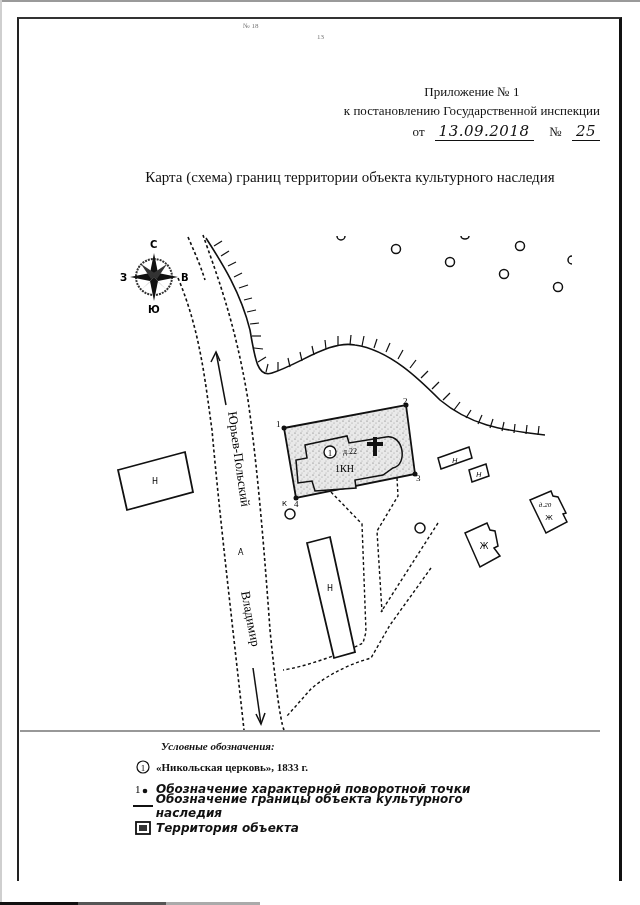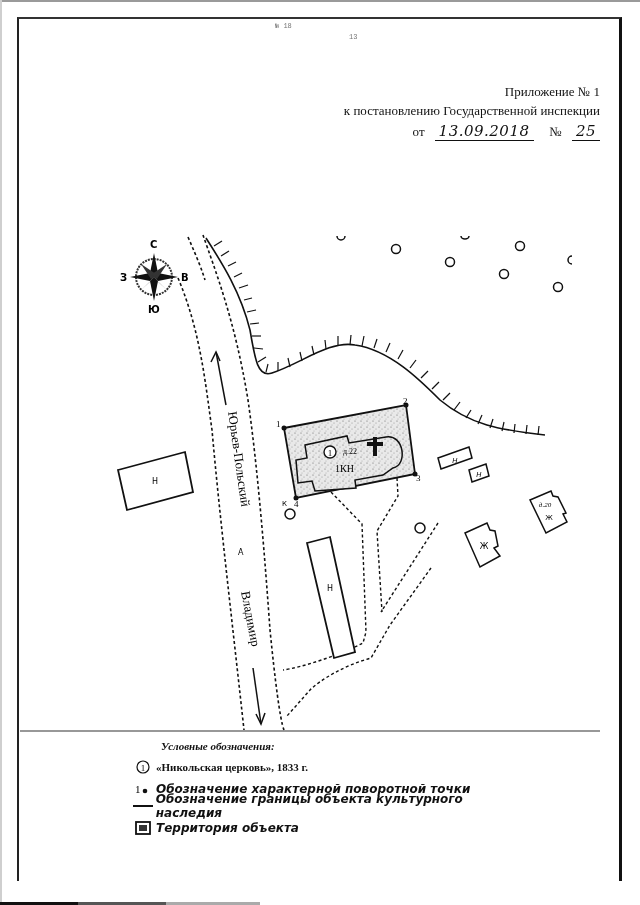--- a/index.html
+++ b/index.html
@@ -2,34 +2,34 @@
 <html><head>
 <meta charset="utf-8">
 <style>
   html, body { margin: 0; padding: 0; background: #ffffff; }
   body { width: 640px; height: 905px; position: relative; overflow: hidden; font-family: "Liberation Serif", serif; color: #111; }
   .page-frame { position: absolute; left: 17px; top: 17px; width: 600px; height: 862px; border-left: 2px solid #222; border-top: 2px solid #333; border-right: 3px solid #111; }
   .top-strip { position: absolute; left: 0; top: 0; width: 640px; height: 2px; background: #9a9a9a; }
   .bottom-strip { position: absolute; left: 0; bottom: 0; width: 260px; height: 3px; background: linear-gradient(90deg,#111 0,#111 30%,#555 30%,#555 64%,#aaa 64%); }
   .left-scan { position: absolute; left: 0; top: 0; width: 2px; height: 905px; background: #cfcfcf; }
   .annex { position: absolute; right: 40px; top: 82px; text-align: right; font-size: 13px; line-height: 19px; }
-  .annex .line { display: block; }
+  .annex .line { display: block; text-align: center; }
   .date-line { position: absolute; right: 40px; top: 122px; font-size: 13px; display: flex; align-items: baseline; gap: 10px; }
   .hand { font-family: "DejaVu Serif", serif; font-style: italic; font-size: 15px; border-bottom: 1px solid #111; padding: 0 4px; letter-spacing: 0.5px; }
   .title { position: absolute; left: 80px; top: 167px; width: 540px; text-align: center; font-size: 15px; line-height: 20px; }
   .title .line { display: block; }
   .map { position: absolute; left: 0; top: 0; }
   .legend { position: absolute; left: 130px; top: 740px; width: 400px; font-size: 10px; }
   .legend-title { position: absolute; left: 31px; top: 0px; font-weight: bold; font-style: italic; font-size: 11px; }
   .legend-row { position: absolute; left: 0; display: flex; align-items: center; }
   .legend-row .sym { width: 26px; display: flex; justify-content: center; align-items: center; }
   .legend-row .txt { }
   .bold-serif { font-weight: bold; font-size: 11px; }
   .it-sans { font-family: "DejaVu Sans", sans-serif; font-style: italic; font-weight: bold; font-size: 12px; }
-  .stamp { position: absolute; font-family: Liberation Mono, monospace; font-size: 7px; color: #777; margin-left: 32px; }
+  .stamp { position: absolute; font-family: Liberation Serif, serif; font-size: 7px; color: #777; }
 </style>
 </head>
 <body>
 
 <div class="top-strip"></div>
 <div class="left-scan"></div>
 <div class="page-frame"></div>
 <div class="bottom-strip"></div>
 
 <span class="stamp" style="left:243px; top:22px;">№ 18</span>
@@ -40,20 +40,21 @@
   <span class="line">к постановлению Государственной инспекции</span>
 </div>
 <div class="date-line">
   <span>от</span>
   <span class="hand">13.09.2018</span>
   <span style="margin-left:6px;">№</span>
   <span class="hand">25</span>
 </div>
 
 <div class="title">
+  <span class="line">Карта (схема) границ территории объекта культурного наследия</span>
 </div>
 
 <svg class="map" width="640" height="905" viewBox="0 0 640 905">
   <defs>
     <pattern id="stipple" width="6" height="6" patternUnits="userSpaceOnUse">
       <rect width="6" height="6" fill="#e9e9e9"></rect>
       <circle cx="1" cy="1" r="0.6" fill="#666"></circle>
       <circle cx="4" cy="3" r="0.5" fill="#888"></circle>
       <circle cx="2" cy="5" r="0.4" fill="#777"></circle>
     </pattern>

